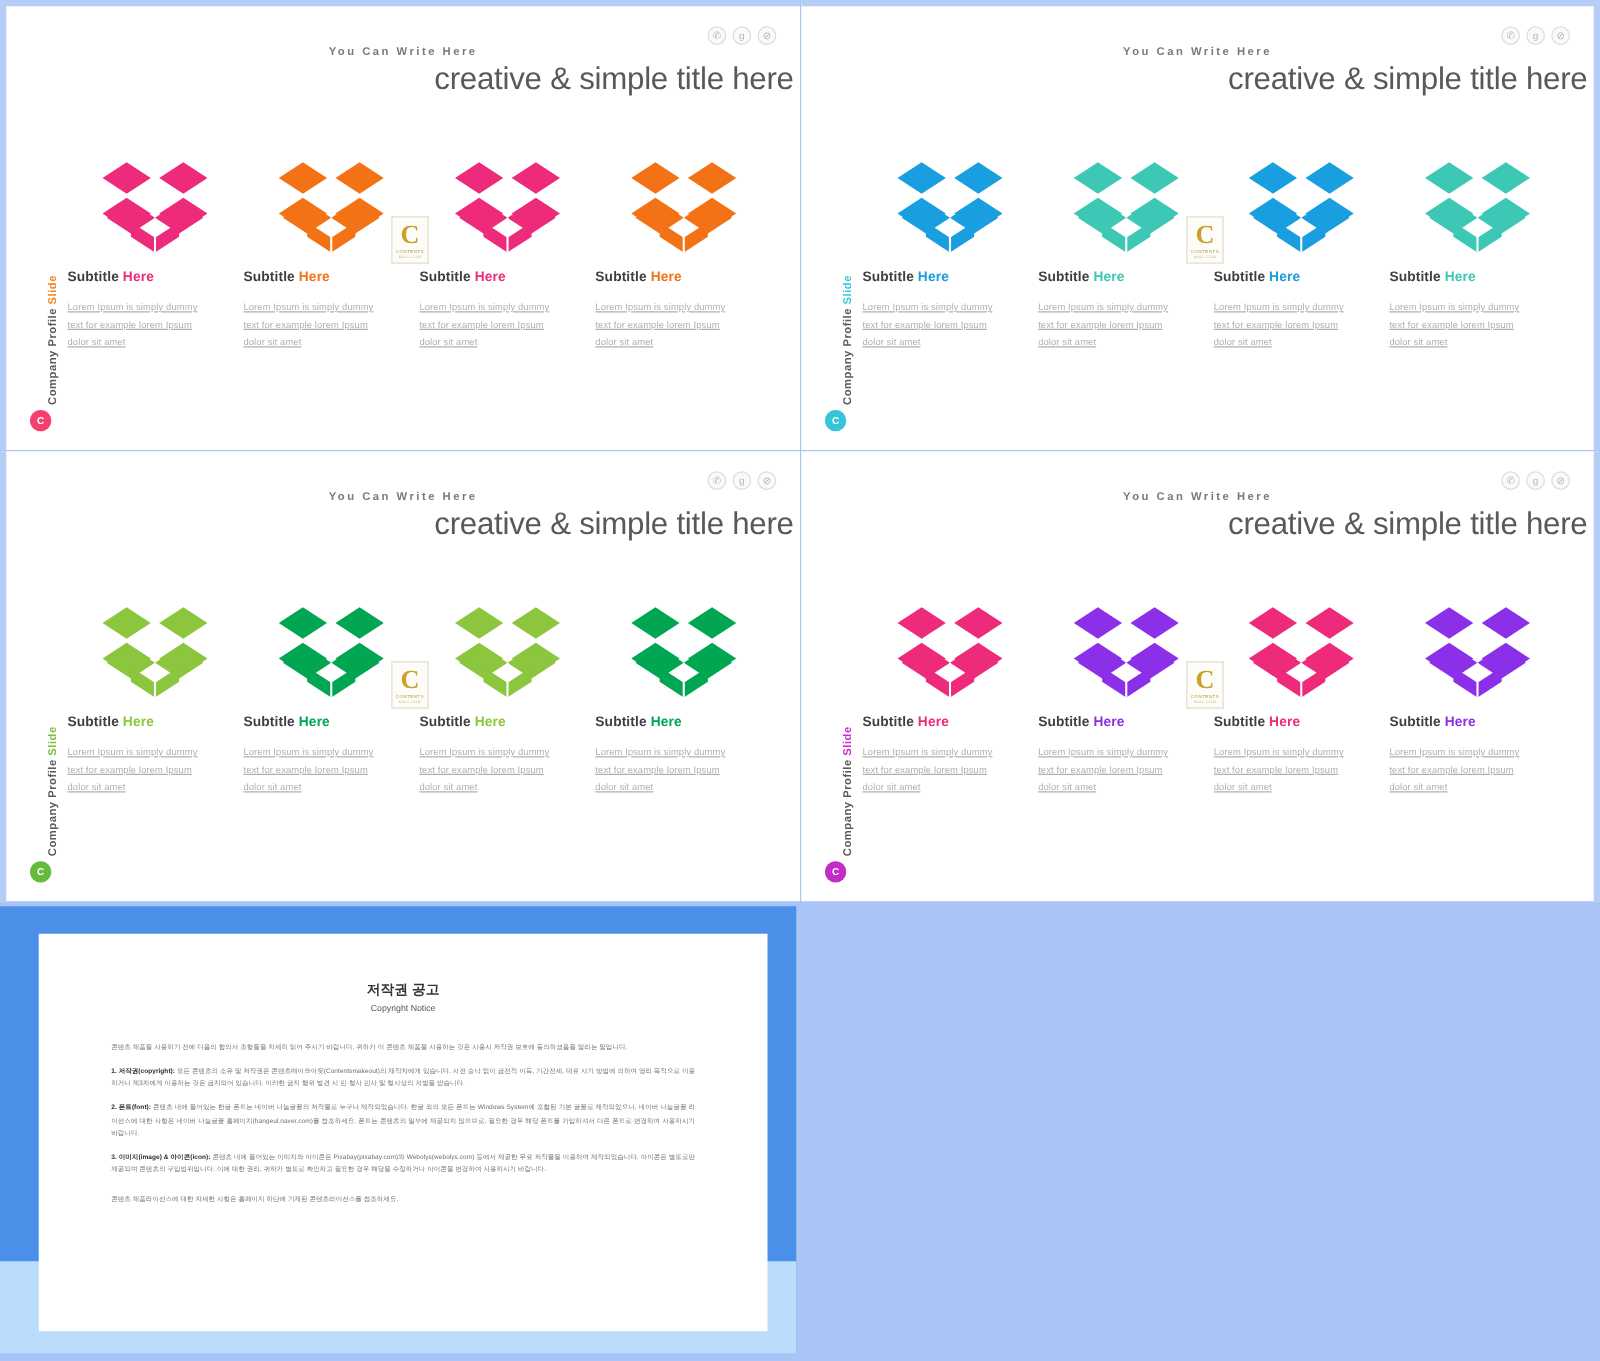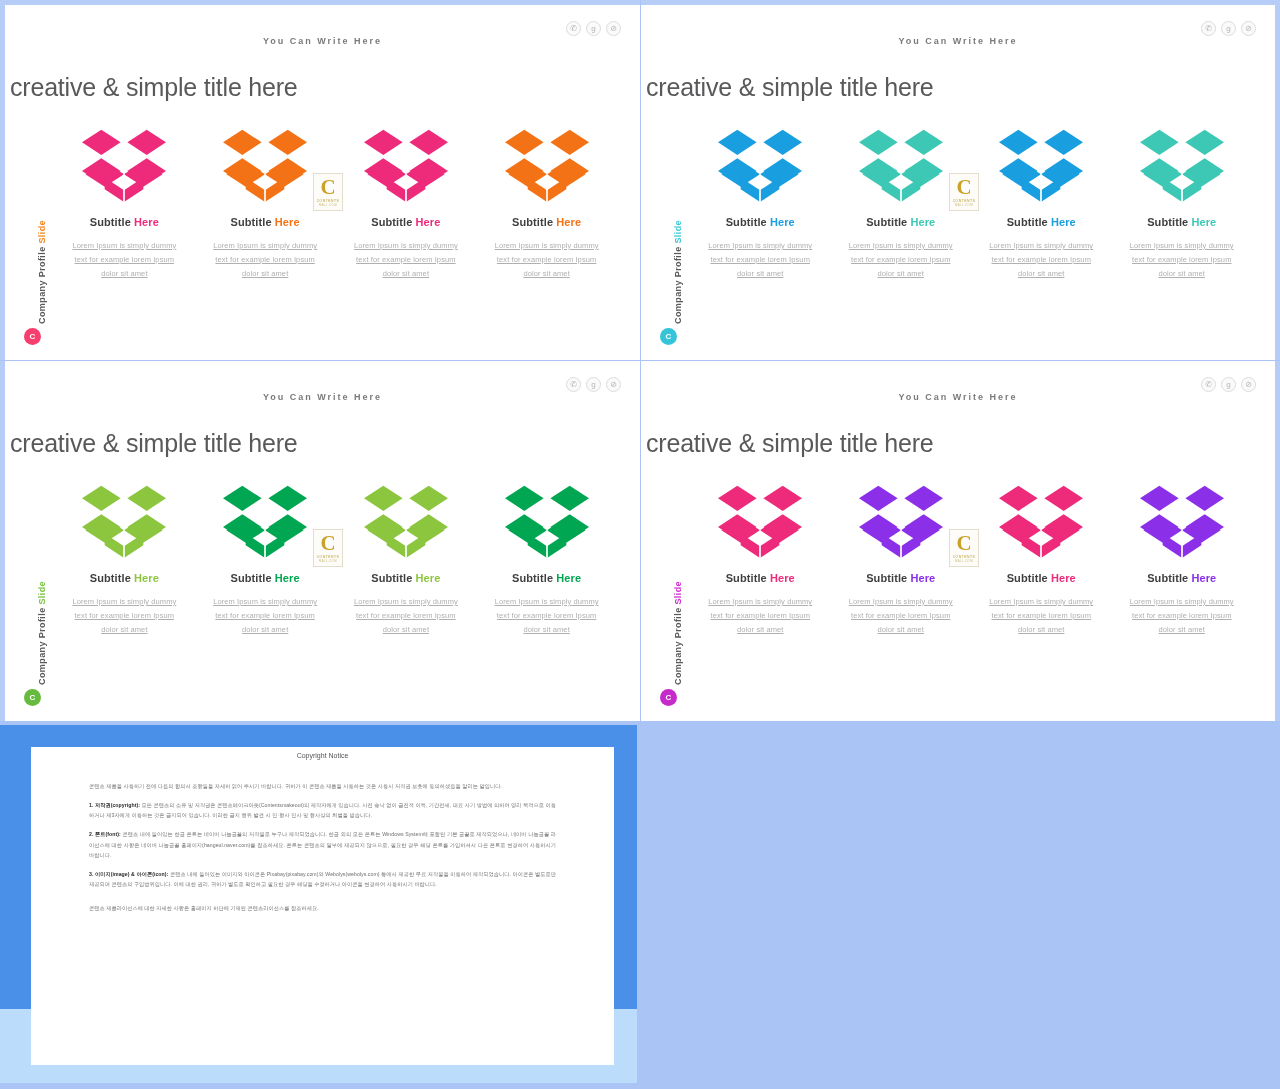--- a/index.html
+++ b/index.html
@@ -33,24 +33,23 @@
 
   
   .eyebrow {
     position: absolute; left: 0; right: 0; top: 26px;
     text-align: center;
     font-size: 9px; letter-spacing: 2.0px; color: #7a7a7a;
     font-weight: 600;
   }
   .maintitle {
     position: absolute; left: 0; right: 0; top: 39px;
-    text-align: left;
+    text-align: right;
     font-size: 25px; color: #59595b; font-weight: 400;
     letter-spacing: -0.2px;
-    margin-top: 24px;
   }
 
   
   .share-row {
     position: absolute; right: 14px; top: 11px;
     display: flex; gap: 5px;
   }
   .share-btn {
     width: 15px; height: 15px; border-radius: 50%;
     border: 1px solid #dcdcdc; background: #fafafa;
@@ -73,21 +72,21 @@
     width: 17px; height: 17px; border-radius: 50%;
     color: #fff; font-size: 8px; font-weight: 700;
     display: flex; align-items: center; justify-content: center;
   }
 
   
   .cols {
     position: absolute; left: 44px; right: 18px; top: 118px;
     display: flex; justify-content: space-between;
   }
-  .col { width: 142px; text-align: center; position: relative; }
+  .col { width: 142px; position: relative; }
 
   .boxicon { width: 84px; height: 74px; margin: 0 auto 14px; display:block; }
 
   .sub {
     font-size: 11px; font-weight: 700; color: #3f3f41;
     margin-bottom: 11px; letter-spacing: 0.1px;
   }
   .sub .hl { font-weight: 700; }
   .body {
     font-size: 7.5px; color: #b0b0b2; line-height: 1.85;
@@ -645,20 +644,21 @@
         <div class="wm-c">C</div>
         <div class="wm-t1">CONTENTS</div>
         <div class="wm-t2">MALL.COM</div>
       </div>
     </div>
   </div>
 
   <div class="docwrap">
     <div class="lightband"></div>
     <div class="docpage">
+      <div class="doc-title">저작권 공고</div>
       <div class="doc-sub">Copyright Notice</div>
       <div class="doc-body">
           <div class="doc-p">콘텐츠 제품을 사용하기 전에 다음의 합의서 조항들을 자세히 읽어 주시기 바랍니다. 귀하가 이 콘텐츠 제품을 사용하는 것은 사용시 저작권 보호에 동의하셨음을 알리는 말입니다.</div>
           <div class="doc-p"><b>1. 저작권(copyright):</b> 모든 콘텐츠의 소유 및 저작권은 콘텐츠메이크아웃(Contentsmakeout)의 제작자에게 있습니다. 사전 승낙 없이 금전적 이득, 기간전세, 대료 사기 방법에 의하여 영리 목적으로 이용하거나 제3자에게 이용하는 것은 금지되어 있습니다. 이러한 금지 행위 발견 시 민·형사 민사 및 형사상의 처벌을 받습니다.</div>
           <div class="doc-p"><b>2. 폰트(font):</b> 콘텐츠 내에 들어있는 한글 폰트는 네이버 나눔글꼴의 저작물로 누구나 제작되었습니다. 한글 외의 모든 폰트는 Windows System에 포함된 기본 글꼴로 제작되었으나, 네이버 나눔글꼴 라이선스에 대한 사항은 네이버 나눔글꼴 홈페이지(hangeul.naver.com)를 참조하세요. 폰트는 콘텐츠의 일부에 제공되지 않으므로, 필요한 경우 해당 폰트를 가입하셔서 다른 폰트로 변경하여 사용하시기 바랍니다.</div>
           <div class="doc-p"><b>3. 이미지(image) &amp; 아이콘(icon):</b> 콘텐츠 내에 들어있는 이미지와 아이콘은 Pixabay(pixabay.com)와 Webolys(webolys.com) 등에서 제공한 무료 저작물을 이용하여 제작되었습니다. 아이콘은 별도로만 제공되며 콘텐츠의 구입범위입니다. 이에 대한 권리, 귀하가 별도로 확인하고 필요한 경우 해당을 수정하거나 아이콘을 변경하여 사용하시기 바랍니다.</div>
           <div class="doc-p doc-last">콘텐츠 제품라이선스에 대한 자세한 사항은 홈페이지 하단에 기재된 콘텐츠라이선스를 참조하세요.</div>
         </div>
     </div>
 

